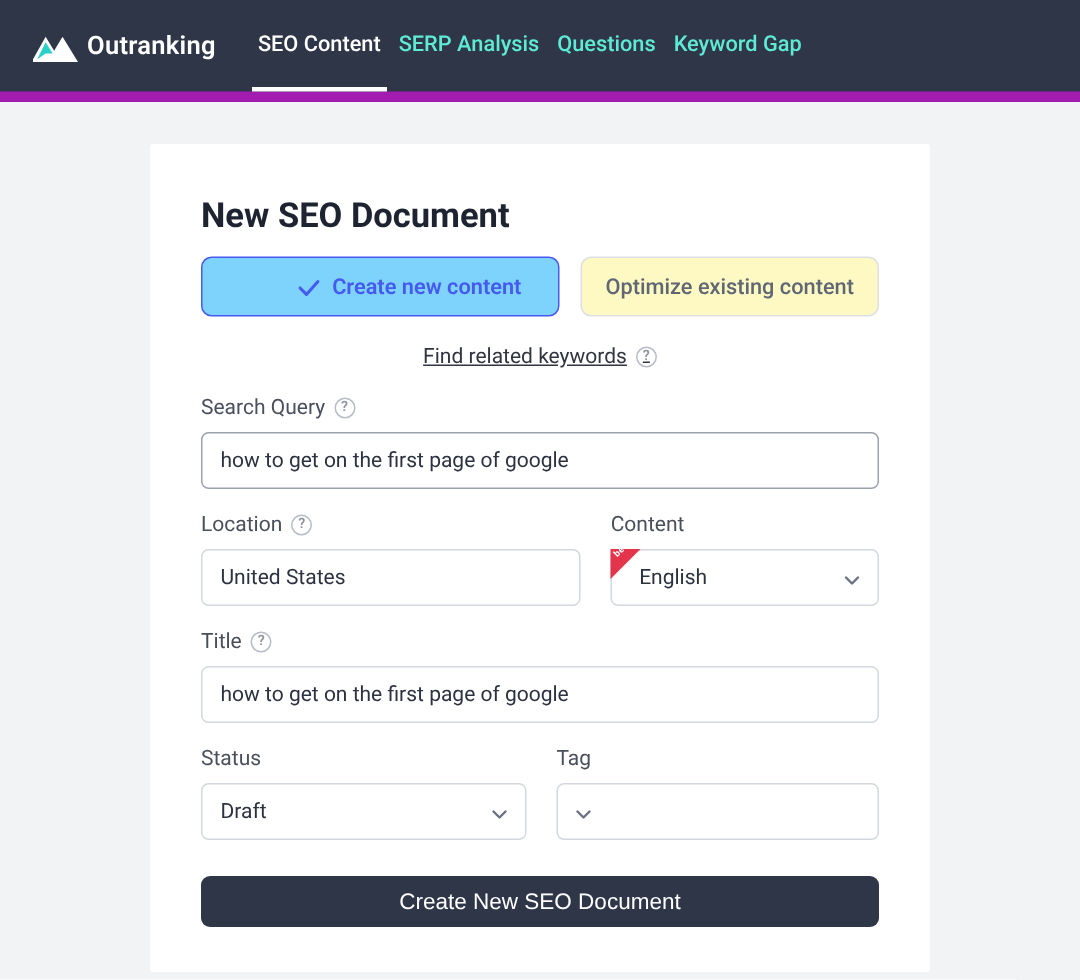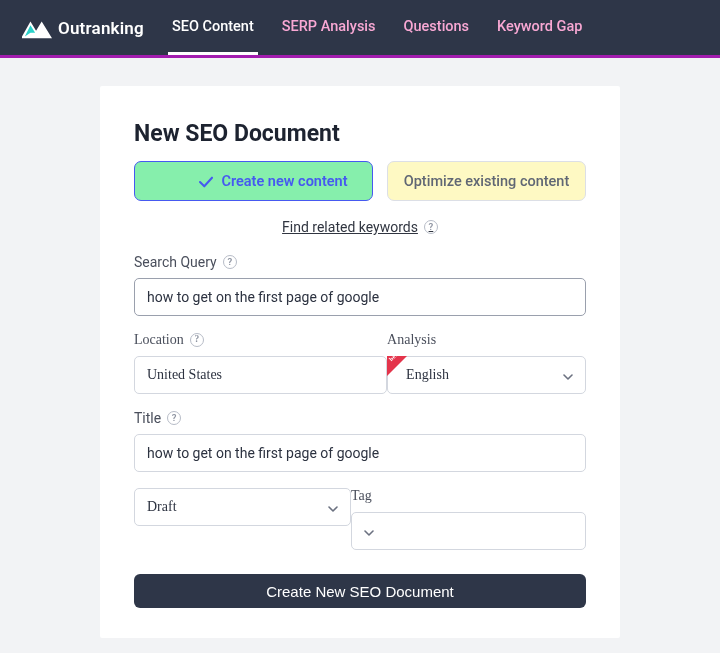--- a/index.html
+++ b/index.html
@@ -7,50 +7,50 @@
     font-family: -apple-system, BlinkMacSystemFont, "Segoe UI", Roboto, Helvetica, Arial, sans-serif;
     background: #f2f3f5;
     width: 720px;
     height: 653px;
     overflow: hidden;
     color: #1d2330;
   }
   
   .navbar {
     background: #2e3648;
-    height: 58px;
+    height: 68px;
     display: flex;
     align-items: center;
     padding: 0 22px;
     gap: 18px;
-    border-bottom: 3px solid #a21caf;
+    border-bottom: 7px solid #a21caf;
   }
   .logo {
     display: flex;
     align-items: center;
     gap: 6px;
     margin-right: 6px;
   }
   .logo-icon {
     width: 30px;
     height: 26px;
     position: relative;
   }
   .logo-icon svg { display:block; }
   .logo-text {
     color: #ffffff;
     font-size: 17px;
     font-weight: 600;
     letter-spacing: .2px;
   }
-  .nav-tabs { display: flex; gap: 20px; align-items: flex-end; height: 100%; }
+  .nav-tabs { display: flex; gap: 4px; align-items: flex-end; height: 100%; }
   .nav-tab {
     display: flex;
     align-items: center;
-    color: #f9a8d4;
+    color: #5eead4;
     font-size: 14.5px;
     font-weight: 500;
     cursor: pointer;
     padding: 0 4px;
     border-bottom: 3px solid transparent;
     height: 100%;
   }
   .nav-tab.active {
     color: #ffffff;
     border-bottom: 3px solid #ffffff;
@@ -86,21 +86,21 @@
     font-weight: 500;
     display: flex;
     align-items: center;
     justify-content: center;
     gap: 8px;
     cursor: pointer;
   }
   .toggle-btn.primary {
     border: 1.5px solid #4659f0;
     color: #4659f0;
-    background: #86efac;
+    background: #7dd3fc;
     font-weight: 600;
     padding-left: 40px;
   }
   .toggle-btn.secondary {
     border: 1px solid #dcdfe6;
     color: #606774;
     background: #fef9c3;
   }
   .check-icon { width: 14px; height: 12px; }
   .related-link-row {
@@ -148,21 +148,21 @@
     color: #2c3240;
     background: #fff;
     font-family: inherit;
   }
   .text-input.emph {
     border: 1.5px solid #9aa0ad;
   }
   .text-input::placeholder { color: #b8bcc6; }
   .two-col {
     display: flex;
-    font-family: Liberation Serif, serif;
+    gap: 20px;
   }
   .col-left { flex: 0 0 56%; }
   .col-right { flex: 1 1 auto; }
   .select-box {
     display: flex;
     align-items: center;
     justify-content: space-between;
     position: relative;
     cursor: pointer;
   }
@@ -274,21 +274,21 @@
     <div class="two-col field-group">
       <div class="col-left">
         <div class="label-row">
           <span>Location</span>
           <span class="help-icon">?</span>
         </div>
         <input class="text-input" type="text" value="United States" style="">
       </div>
       <div class="col-right">
         <div class="label-row">
-          <span>Analysis</span>
+          <span>Content</span>
         </div>
         <div class="select-box">
           <span class="beta-ribbon"></span>
           <span class="beta-text">beta</span>
           <span style="margin-left:6px;">English</span>
           <span class="chevron">
             <svg viewBox="0 0 10 10" width="10" height="10">
                 <path d="M1 3 L5 7 L9 3" stroke="#6b7180" stroke-width="1.6" fill="none" stroke-linecap="round" stroke-linejoin="round"></path>
               </svg>
           </span>
@@ -301,20 +301,23 @@
       <div class="label-row">
         <span>Title</span>
         <span class="help-icon">?</span>
       </div>
       <input class="text-input" type="text" value="how to get on the first page of google" style="">
     </div>
 
     
     <div class="two-col field-group">
       <div class="col-left" style="flex:0 0 48%;">
+        <div class="label-row">
+          <span>Status</span>
+        </div>
         <div class="select-box status-select">
           <span class="value">Draft</span>
           <span class="chevron">
             <svg viewBox="0 0 10 10" width="10" height="10">
                 <path d="M1 3 L5 7 L9 3" stroke="#6b7180" stroke-width="1.6" fill="none" stroke-linecap="round" stroke-linejoin="round"></path>
               </svg>
           </span>
         </div>
       </div>
       <div class="col-right">

